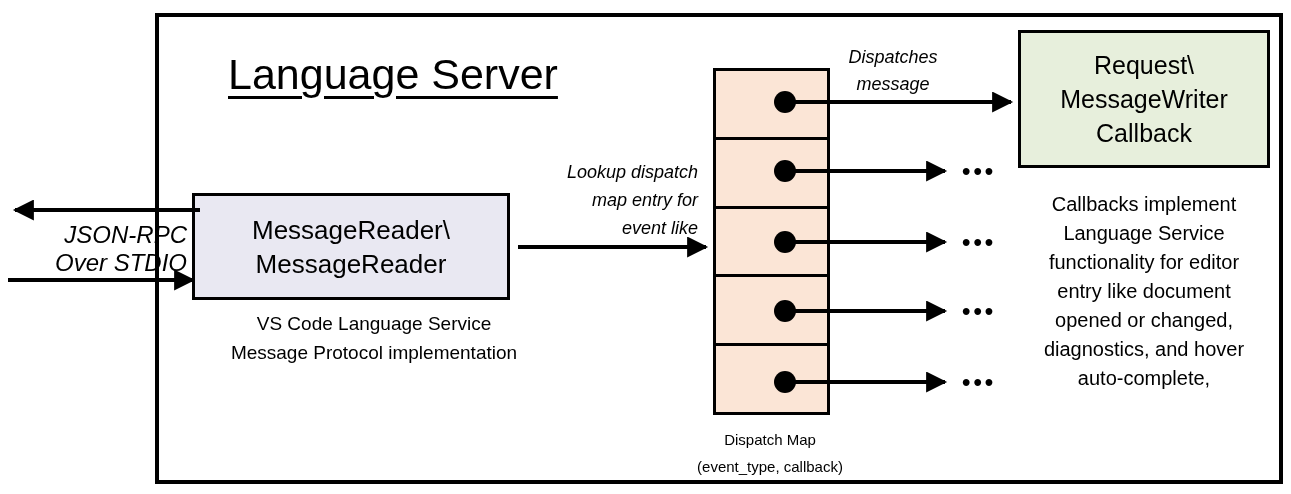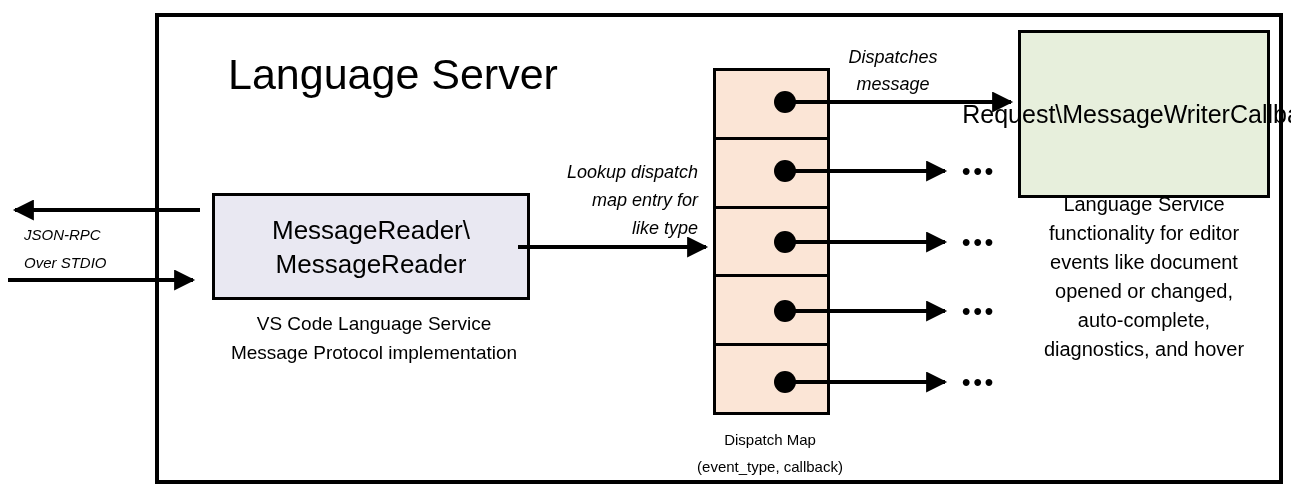--- a/index.html
+++ b/index.html
@@ -20,53 +20,54 @@
     left: 155px; top: 13px;
     width: 1128px; height: 471px;
     border: 4px solid #000;
     background: transparent;
   }
   .title {
     position: absolute;
     left: 228px; top: 50px;
     font-size: 43px;
     font-weight: 400;
+    text-decoration: underline;
     text-decoration-thickness: 3px;
     text-underline-offset: 7px;
     letter-spacing: 0px;
     white-space: nowrap;
   }
   .msg-box {
     position: absolute;
-    left: 212px; top: 193px;
+    left: 192px; top: 193px;
     width: 318px; height: 107px;
     border: 3px solid #000;
     display: flex;
     flex-direction: column;
     align-items: center;
     justify-content: center;
     font-size: 26px;
     line-height: 34px;
     text-align: center;
   }
   .msg-caption {
     position: absolute;
     left: 200px; top: 309px;
     width: 348px;
     text-align: center;
     font-size: 19px;
     line-height: 29px;
   }
   .io-label {
     position: absolute;
-    left: 24px; top: 221px;
+    left: 32px; top: 221px;
     width: 155px;
-    text-align: left;
+    text-align: right;
     font-style: italic;
-    font-size: 15px;
+    font-size: 24px;
     line-height: 28px;
   }
   .lookup-label {
     position: absolute;
     left: 512px; top: 158px;
     width: 186px;
     text-align: right;
     font-style: italic;
     font-size: 18px;
     line-height: 28px;
@@ -97,24 +98,24 @@
     left: 822px; top: 44px;
     width: 142px;
     text-align: center;
     font-style: italic;
     font-size: 18px;
     line-height: 27px;
   }
   .callback-box {
     position: absolute;
     left: 1018px; top: 30px;
-    width: 252px; height: 168px;
+    width: 252px; height: 138px;
     border: 3px solid #000;
     display: flex;
-    flex-direction: row;
+    flex-direction: column;
     align-items: center;
     justify-content: center;
     font-size: 25px;
     line-height: 34px;
     text-align: center;
   }
   .callbacks-note {
     position: absolute;
     left: 1008px; top: 190px;
     width: 272px;
@@ -159,21 +160,21 @@
     <div>MessageReader</div>
   </div>
   <div class="msg-caption">
     <div>VS Code Language Service</div>
     <div>Message Protocol implementation</div>
   </div>
 
   <div class="lookup-label">
     <div>Lookup dispatch</div>
     <div>map entry for</div>
-    <div>like type</div>
+    <div>event like</div>
   </div>
 
   <div class="dispatch-map">
     <div class="dispatch-cell" style="background:#FBE5D6;"></div>
     <div class="dispatch-cell" style="background:#FBE5D6;"></div>
     <div class="dispatch-cell" style="background:#FBE5D6;"></div>
     <div class="dispatch-cell" style="background:#FBE5D6;"></div>
     <div class="dispatch-cell" style="background:#FBE5D6;"></div>
   </div>
   <div class="map-caption">
@@ -186,26 +187,27 @@
     <div>message</div>
   </div>
 
   <div class="callback-box" style="background:#E7EFDC;">
     <div>Request\</div>
     <div>MessageWriter</div>
     <div>Callback</div>
   </div>
 
   <div class="callbacks-note">
+    <div>Callbacks implement</div>
     <div>Language Service</div>
     <div>functionality for editor</div>
-    <div>events like document</div>
+    <div>entry like document</div>
     <div>opened or changed,</div>
+    <div>diagnostics, and hover</div>
     <div>auto-complete,</div>
-    <div>diagnostics, and hover</div>
   </div>
 
   <div class="ellipsis" style="top:160px;">•••</div>
   <div class="ellipsis" style="top:231px;">•••</div>
   <div class="ellipsis" style="top:300px;">•••</div>
   <div class="ellipsis" style="top:371px;">•••</div>
 
   <svg class="arrow-layer" width="1291" height="494" viewBox="0 0 1291 494" xmlns="http://www.w3.org/2000/svg">
     <defs>
       <marker id="ah" viewBox="0 0 10 10" refX="9" refY="5" markerWidth="25" markerHeight="21" markerUnits="userSpaceOnUse" orient="auto">

